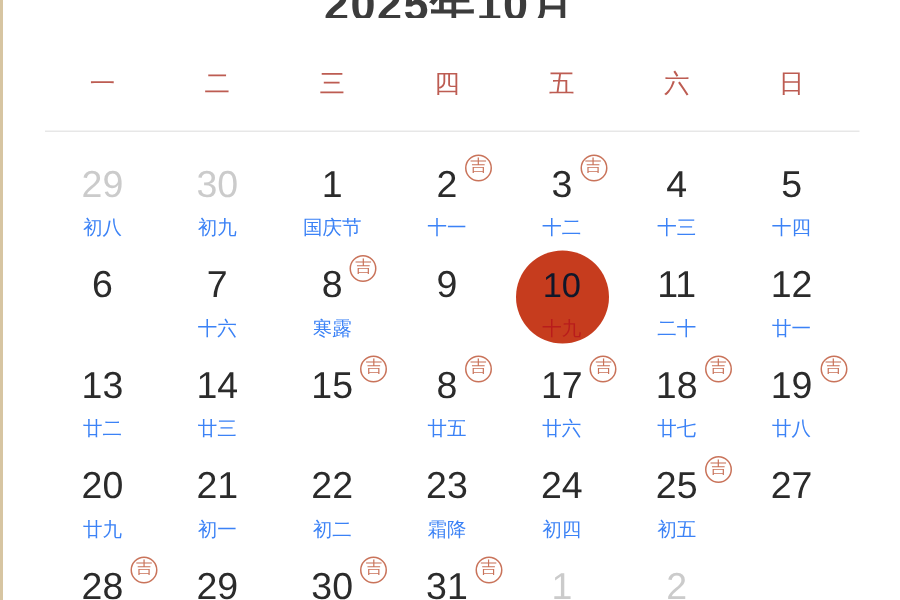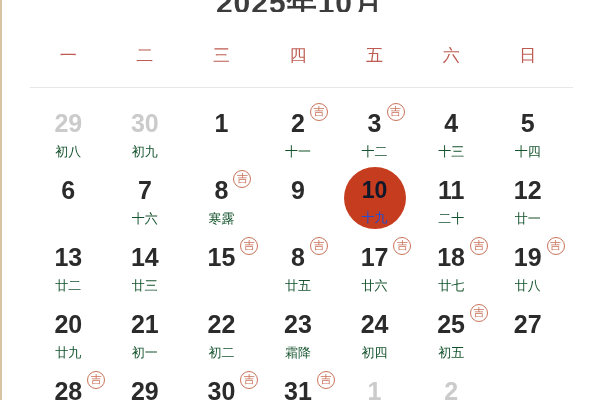--- a/index.html
+++ b/index.html
@@ -31,41 +31,41 @@
   .grid {
     display:grid; grid-template-columns:repeat(7,1fr);
     grid-auto-rows:67px; padding:0 34px 0 30px; margin-top:11px;
   }
   .cell {
     position:relative; text-align:center;
     padding-top:10px; box-sizing:border-box; cursor:default;
   }
   .cell > * { position:relative; z-index:1; }
   .numwrap { display:inline-block; position:relative; line-height:28px; }
-  .num { font-size:25px; font-weight:700; color:#2b2b2b; }
+  .num { font-size:25px; font-weight:400; color:#2b2b2b; }
   .other .num { color:#cbcbcb; }
   .lunar {
-    font-size:13px; color:#14532d; line-height:16px;
+    font-size:13px; color:#3b82f6; line-height:16px;
     margin-top:3px; min-height:16px;
   }
   .badge {
     position:absolute; top:-6px; right:-23px;
     width:18px; height:18px; box-sizing:border-box;
     border:1.5px solid var(--badge, #c9735a); border-radius:50%;
     color:var(--badge, #c9735a); font-size:11px; line-height:15px;
     font-weight:400; text-align:center; z-index:2;
   }
   .selected::before {
     content:""; position:absolute; z-index:0;
     width:62px; height:62px; border-radius:50%;
     background:var(--accent, #c63c1e);
     left:50%; top:1px; transform:translateX(-50%);
   }
   .selected .num { color:#0f172a; font-size:23px; }
-  .selected .lunar { color:#1d4ed8; }
+  .selected .lunar { color:#b91c1c; }
 </style>
 </head>
 <body>
 
 <div class="app">
   <div class="left-strip"></div>
   <div class="title-clip">
     <div class="title">2025年10月</div>
   </div>
   <div class="weekdays">
@@ -74,21 +74,21 @@
       <div class="wd">三</div>
       <div class="wd">四</div>
       <div class="wd">五</div>
       <div class="wd">六</div>
       <div class="wd">日</div>
     </div>
   <div class="divider"></div>
   <div class="grid">
       <div class="cell other"><div class="numwrap"><span class="num">29</span></div><div class="lunar">初八</div></div>
       <div class="cell other"><div class="numwrap"><span class="num">30</span></div><div class="lunar">初九</div></div>
-      <div class="cell"><div class="numwrap"><span class="num">1</span></div></div>
+      <div class="cell"><div class="numwrap"><span class="num">1</span></div><div class="lunar">国庆节</div></div>
       <div class="cell"><div class="numwrap"><span class="num">2</span><span class="badge">吉</span></div><div class="lunar">十一</div></div>
       <div class="cell"><div class="numwrap"><span class="num">3</span><span class="badge">吉</span></div><div class="lunar">十二</div></div>
       <div class="cell"><div class="numwrap"><span class="num">4</span></div><div class="lunar">十三</div></div>
       <div class="cell"><div class="numwrap"><span class="num">5</span></div><div class="lunar">十四</div></div>
       <div class="cell"><div class="numwrap"><span class="num">6</span></div></div>
       <div class="cell"><div class="numwrap"><span class="num">7</span></div><div class="lunar">十六</div></div>
       <div class="cell"><div class="numwrap"><span class="num">8</span><span class="badge">吉</span></div><div class="lunar">寒露</div></div>
       <div class="cell"><div class="numwrap"><span class="num">9</span></div></div>
       <div class="cell selected"><div class="numwrap"><span class="num">10</span></div><div class="lunar">十九</div></div>
       <div class="cell"><div class="numwrap"><span class="num">11</span></div><div class="lunar">二十</div></div>

